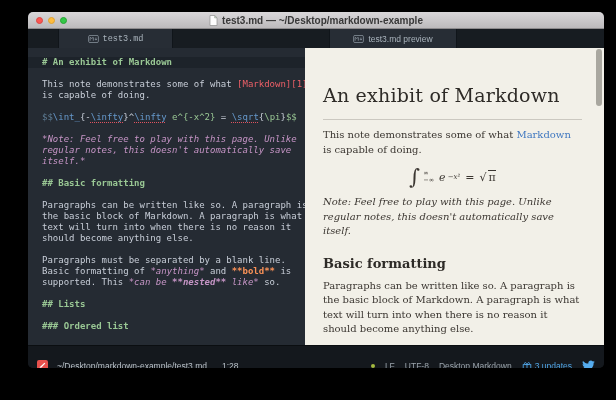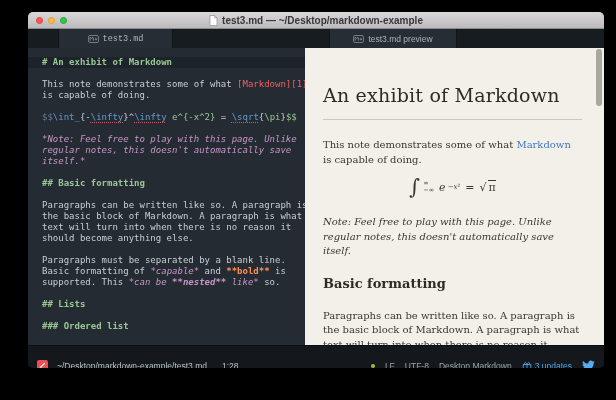--- a/index.html
+++ b/index.html
@@ -50,21 +50,21 @@
   .tok-pi { color:#c594c5; font-style:italic; }
   .tok-pib{ color:#c594c5; font-style:italic; font-weight:bold; }
   .tok-ob { color:#f99157; font-weight:bold; }
   .tok-bg { color:#5f7e97; }
 
   .preview { position:relative; width:299px; height:100%; background:#f2f0e8;
              color:#3b3631; font-family:"DejaVu Serif", serif;
              padding:36px 22px 0 18px; overflow:hidden; }
   .preview h1 { font-size:19px; font-weight:normal; color:#2e2b27; letter-spacing:.2px; }
   .preview hr { border:none; border-top:1px solid #cbc8c0; margin-top:13px; }
-  .preview p  { font-size:10px; line-height:14.5px; margin-top:18px; }
+  .preview p  { font-size:10px; line-height:14.5px; margin-top:8px; }
   .preview .link { color:#4078c0; }
   .preview .note { font-style:italic; }
   .preview h2 { font-size:13px; margin-top:17px; color:#2e2b27; }
   .formula { margin-top:10px; text-align:center; font-size:11px; font-style:italic;
              display:flex; align-items:center; justify-content:center; gap:2px; }
   .f-int { font-size:21px; font-style:normal; line-height:20px; }
   .f-lim { display:inline-flex; flex-direction:column; font-size:6.5px;
            font-style:normal; line-height:7px; margin:0 3px 0 1px; text-align:left; }
   .f-sup { font-size:7px; vertical-align:super; }
   .f-eq  { font-style:normal; margin:0 3px; }
@@ -150,21 +150,21 @@
           <div class="ed-line"><span class="tok-pi">itself.*</span></div>
           <div class="ed-line">&nbsp;</div>
           <div class="ed-line"><span class="tok-g">## Basic formatting</span></div>
           <div class="ed-line">&nbsp;</div>
           <div class="ed-line"><span class="tok-w">Paragraphs can be written like so. A paragraph is</span></div>
           <div class="ed-line"><span class="tok-w">the basic block of Markdown. A paragraph is what</span></div>
           <div class="ed-line"><span class="tok-w">text will turn into when there is no reason it</span></div>
           <div class="ed-line"><span class="tok-w">should become anything else.</span></div>
           <div class="ed-line">&nbsp;</div>
           <div class="ed-line"><span class="tok-w">Paragraphs must be separated by a blank line.</span></div>
-          <div class="ed-line"><span class="tok-w">Basic formatting of </span><span class="tok-pi">*capable*</span><span class="tok-w"> and </span><span class="tok-ob">**bold**</span><span class="tok-w"> is</span></div>
+          <div class="ed-line"><span class="tok-w">Basic formatting of </span><span class="tok-pi">*anything*</span><span class="tok-w"> and </span><span class="tok-ob">**bold**</span><span class="tok-w"> is</span></div>
           <div class="ed-line"><span class="tok-w">supported. This </span><span class="tok-pi">*can be </span><span class="tok-pib">**nested**</span><span class="tok-pi"> like*</span><span class="tok-w"> so.</span></div>
           <div class="ed-line">&nbsp;</div>
           <div class="ed-line"><span class="tok-g">## Lists</span></div>
           <div class="ed-line">&nbsp;</div>
           <div class="ed-line"><span class="tok-g">### Ordered list</span></div>
         </div>
 
       <div class="preview">
         <h1>An exhibit of Markdown</h1>
         <hr>

